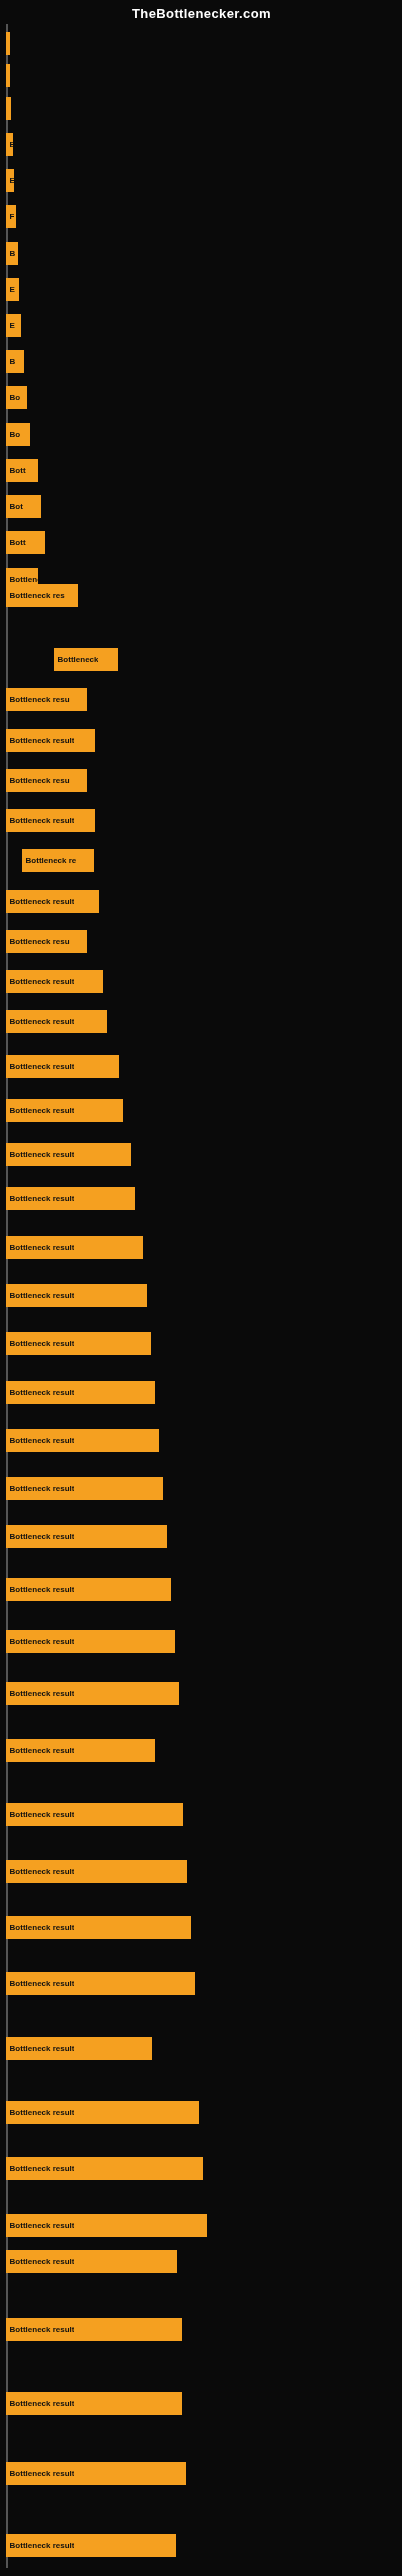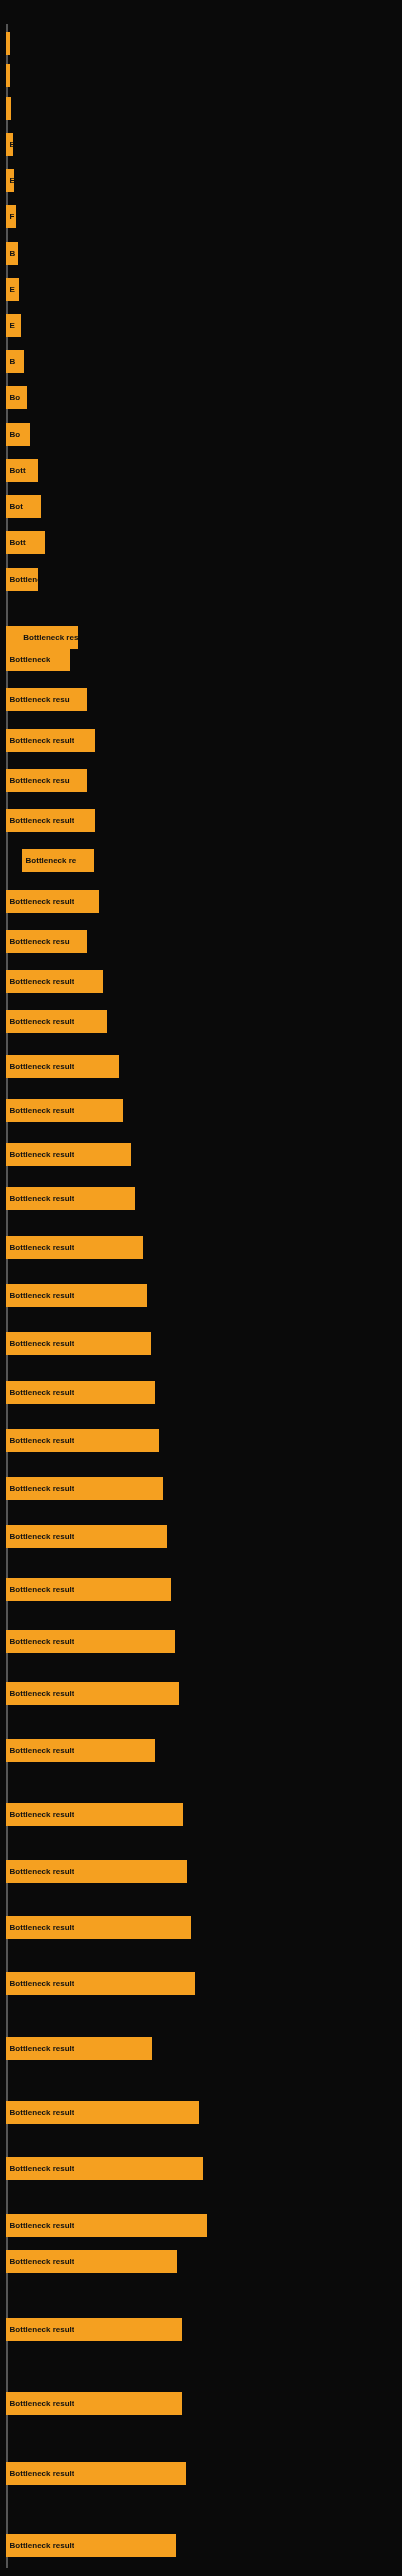--- a/index.html
+++ b/index.html
@@ -52,20 +52,21 @@
       top: 24px;
       width: 1.6px;
       background-color: #555;
       height: 2544px;
     }
   </style>
 </head>
 <body>
 
 <div class="chart-area">
+  <div class="site-title">TheBottlenecker.com</div>
   <div class="axis-line"></div>
 <div class="bar-item" style="top: 32px; width: 3.2px;"></div>
     <div class="bar-item" style="top: 64px; width: 3.2px;"></div>
     <div class="bar-item" style="top: 97px; width: 4.8px;"></div>
     <div class="bar-item" style="top: 133px; width: 6.4px;">
       <span class="bar-label">E</span>
     </div>
     <div class="bar-item" style="top: 169px; width: 8px;">
       <span class="bar-label">E</span>
     </div>
@@ -95,24 +96,24 @@
     </div>
     <div class="bar-item" style="top: 495px; width: 35px;">
       <span class="bar-label">Bot</span>
     </div>
     <div class="bar-item" style="top: 531px; width: 39px;">
       <span class="bar-label">Bott</span>
     </div>
     <div class="bar-item" style="top: 568px; width: 32px;">
       <span class="bar-label">Bottlenec</span>
     </div>
-    <div class="bar-item" style="top: 626px; width: 72px; justify-content: flex-end;">
+    <div class="bar-item" style="top: 584px; width: 72px;">
       <span class="bar-label">Bottleneck res</span>
     </div>
-    <div class="bar-item" style="top: 648px; width: 64px;">
+    <div class="bar-item" style="top: 648px; width: 64px; margin-left: 48px;">
       <span class="bar-label">Bottleneck</span>
     </div>
     <div class="bar-item" style="top: 688px; width: 81px;">
       <span class="bar-label">Bottleneck resu</span>
     </div>
     <div class="bar-item" style="top: 729px; width: 89px;">
       <span class="bar-label">Bottleneck result</span>
     </div>
     <div class="bar-item" style="top: 769px; width: 81px;">
       <span class="bar-label">Bottleneck resu</span>

